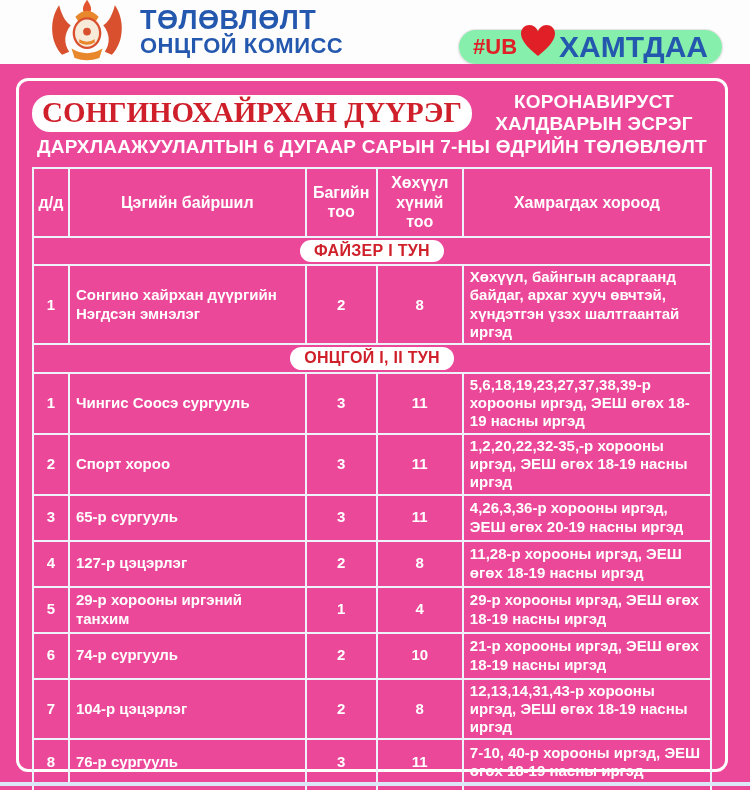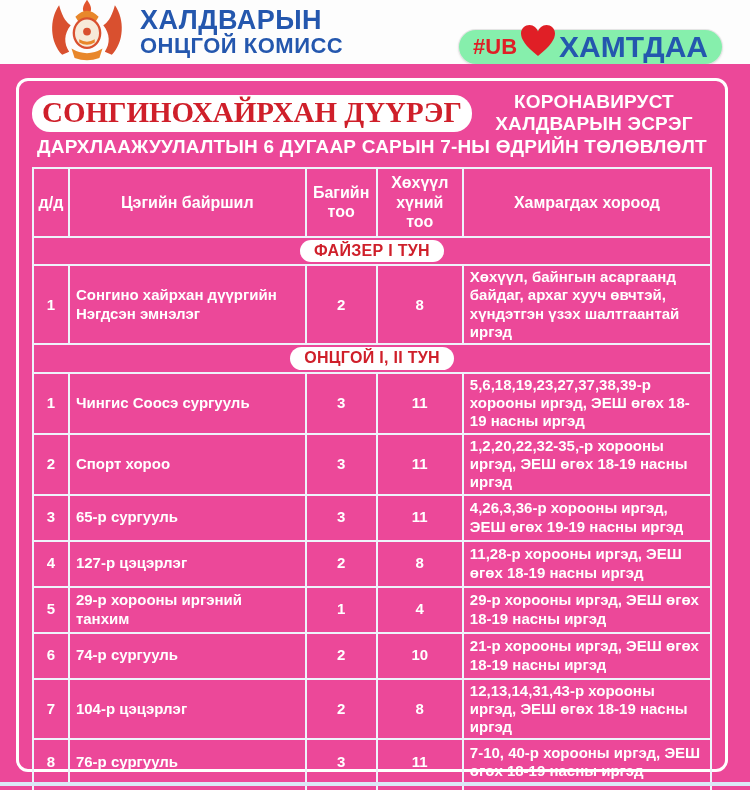--- a/index.html
+++ b/index.html
@@ -80,21 +80,21 @@
       <path d="M82 72 C98 56 99 26 86 8 C81 26 76 30 71 34 C80 45 80 58 73 68 Z" fill="#d9502f"></path>
       <path d="M50 1 C44 9 42 16 50 22 C58 16 56 9 50 1 Z" fill="#e2552e"></path>
       <path d="M35 23 Q50 7 65 23 L60 31 Q50 20 40 31 Z" fill="#e8872b"></path>
       <ellipse cx="50" cy="44" rx="17" ry="19" fill="#f7ead8" stroke="#d9502f" stroke-width="3"></ellipse>
       <circle cx="50" cy="42" r="5" fill="#d9502f"></circle>
       <path d="M40 52 Q50 58 60 52 L60 56 Q50 62 40 56 Z" fill="#e8872b"></path>
       <path d="M30 64 Q50 76 70 64 L66 76 Q50 82 34 76 Z" fill="#e8872b"></path>
     </svg>
   </div>
   <div class="org-name">
-    <div class="l1">ХАЛДВАРЫН</div>
+    <div class="l1">ТӨЛӨВЛӨЛТ</div>
     <div class="l2">ОНЦГОЙ КОМИСС</div>
   </div>
   <div class="badge">
     <span class="tag">#UB</span>
     <span class="heart">
       <svg width="34" height="31" viewBox="0 0 32 29">
           <path d="M16 29 C4 20 0 13 0 8 C0 3 4 0 8 0 C12 0 15 3 16 6 C17 3 20 0 24 0 C28 0 32 3 32 8 C32 13 28 20 16 29 Z" fill="#e01f26"></path>
         </svg>
     </span>
     <span class="together">ХАМТДАА</span>
@@ -155,21 +155,21 @@
           <td class="loc">Спорт хороо</td>
           <td class="c">3</td>
           <td class="c">11</td>
           <td class="kh">1,2,20,22,32-35,-р хорооны иргэд, ЭЕШ өгөх 18-19 насны иргэд</td>
         </tr>
         <tr class="vrow">
           <td class="c">3</td>
           <td class="loc">65-р сургууль</td>
           <td class="c">3</td>
           <td class="c">11</td>
-          <td class="kh">4,26,3,36-р хорооны иргэд, ЭЕШ өгөх 19-19 насны иргэд</td>
+          <td class="kh">4,26,3,36-р хорооны иргэд, ЭЕШ өгөх 20-19 насны иргэд</td>
         </tr>
         <tr class="vrow">
           <td class="c">4</td>
           <td class="loc">127-р  цэцэрлэг</td>
           <td class="c">2</td>
           <td class="c">8</td>
           <td class="kh">11,28-р хорооны иргэд, ЭЕШ өгөх 18-19 насны иргэд</td>
         </tr>
         <tr class="vrow">
           <td class="c">5</td>

